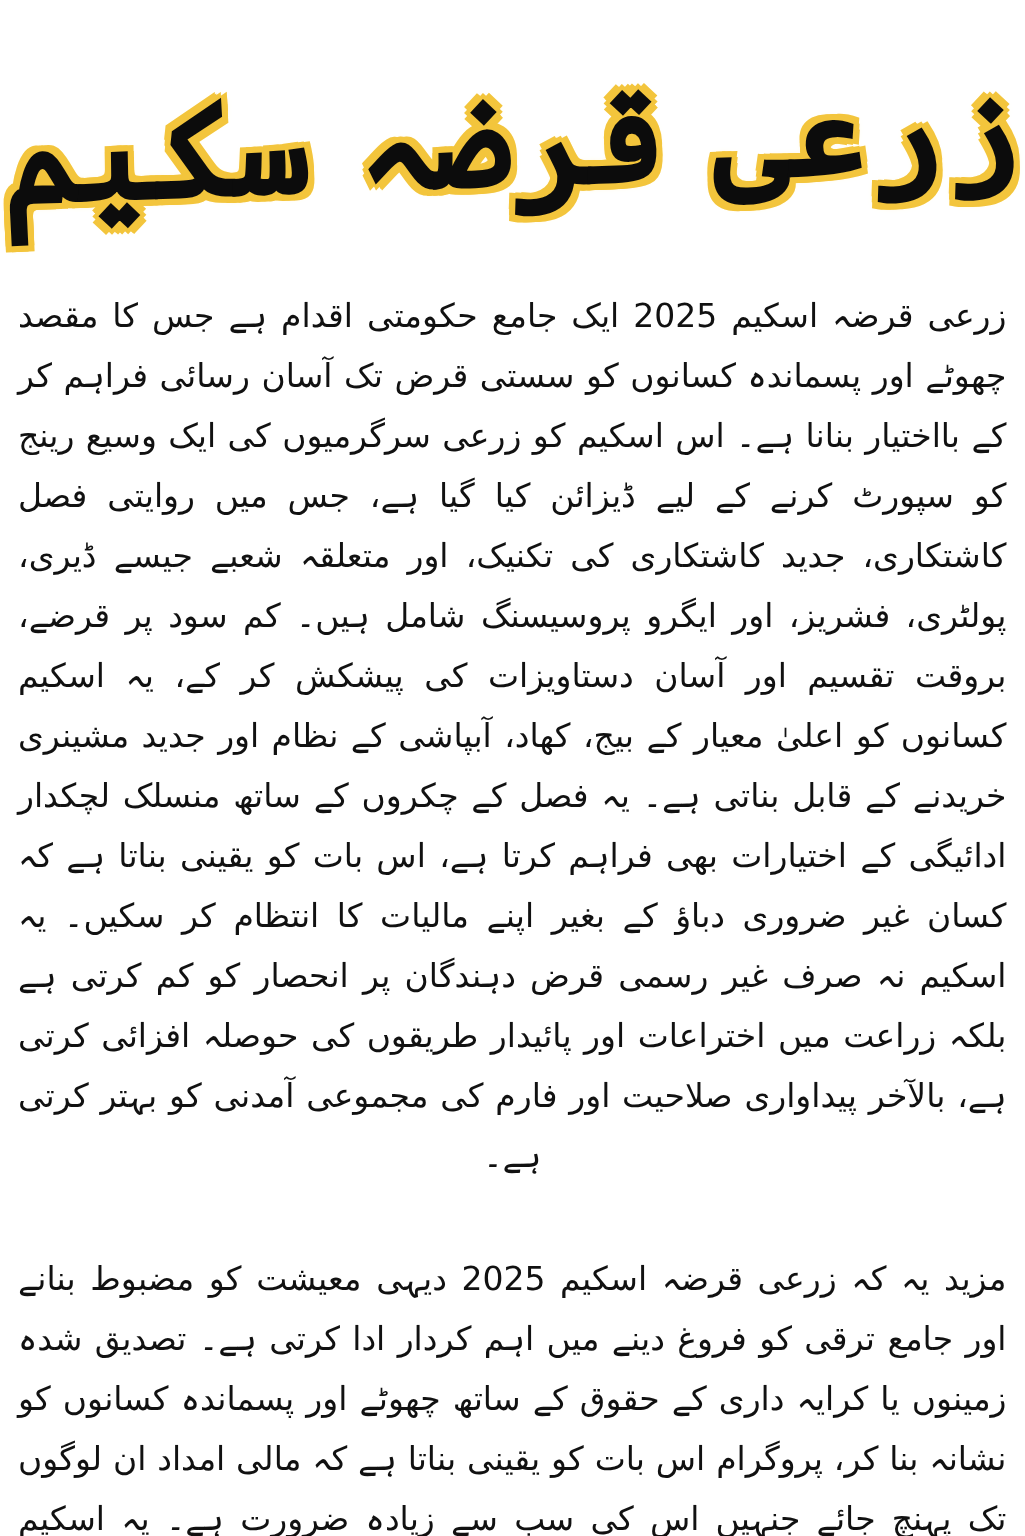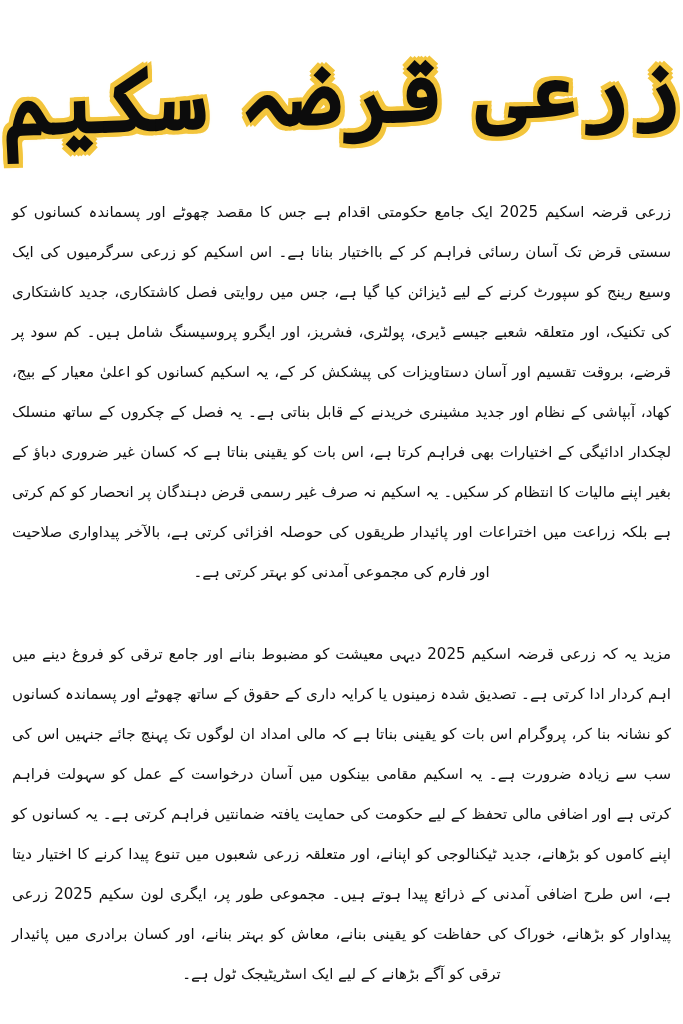--- a/index.html
+++ b/index.html
@@ -41,21 +41,21 @@
       -4px  4px 0 #f3c53c,  4px  4px 0 #f3c53c,
        0   -4px 0 #f3c53c,  0    4px 0 #f3c53c,
       -4px  0   0 #f3c53c,  4px  0   0 #f3c53c,
       -3px -3px 0 #f3c53c,  3px  3px 0 #f3c53c,
        0    0   6px #f8d878;
     white-space: nowrap;
   }
   .body-text {
     margin: 0;
     color: #111111;
-    font-size: 15px;
+    font-size: 22px;
     line-height: 40px;
     text-align: justify;
     text-align-last: center;
     direction: rtl;
   }
   .para-1 {
     margin-top: 14px;
   }
   .para-2 {
     margin-top: 42px;

